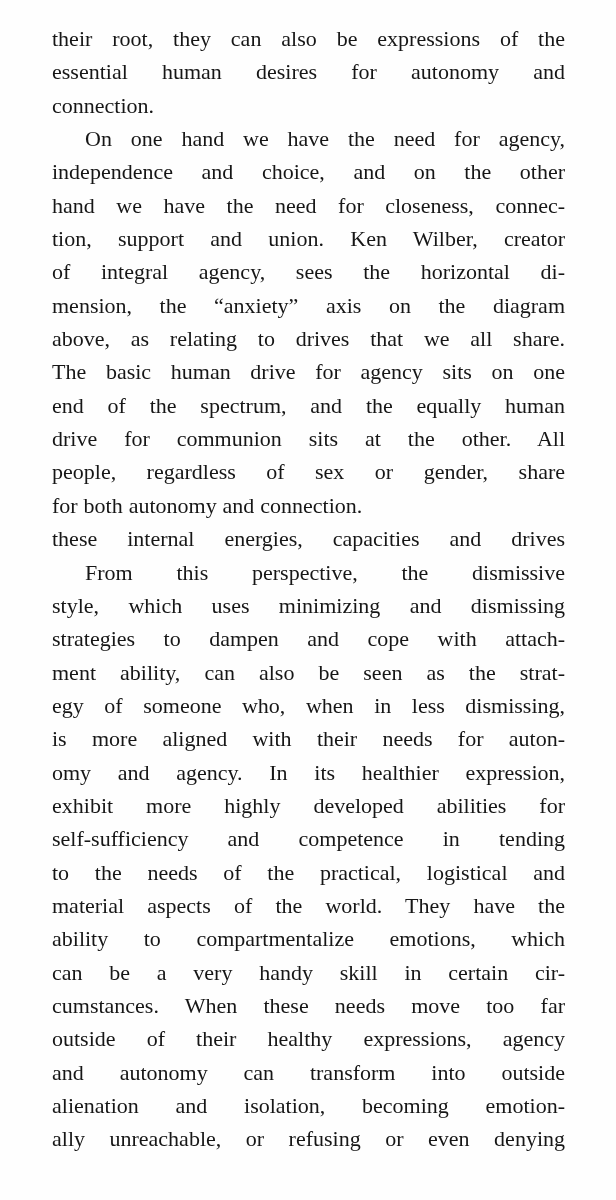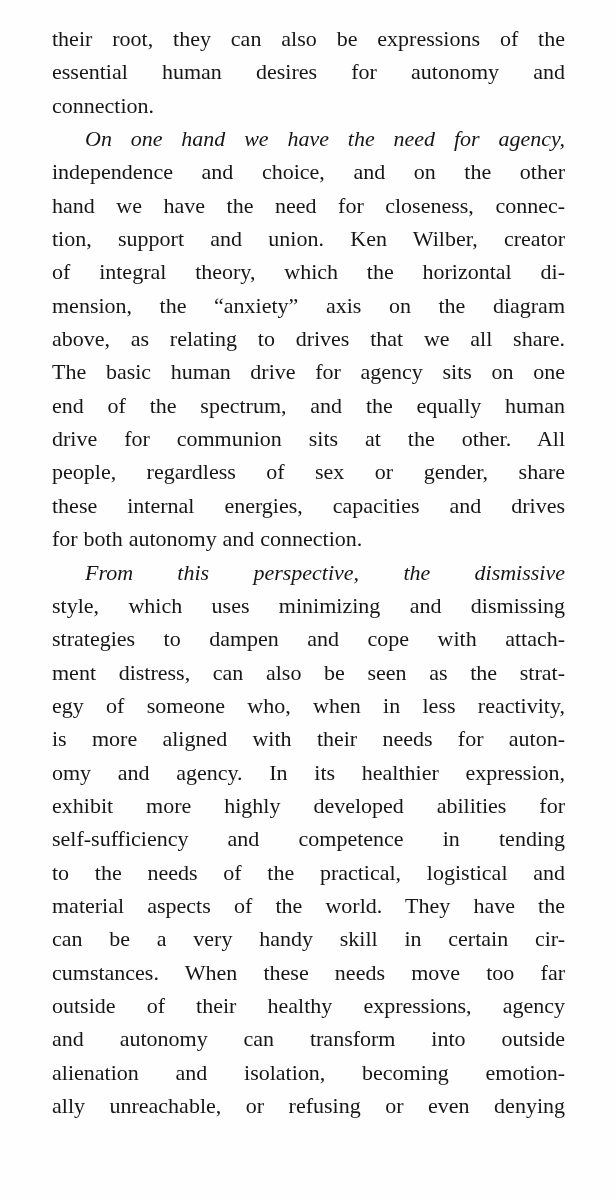--- a/index.html
+++ b/index.html
@@ -28,63 +28,63 @@
   .line {
     height: 33.35px;
     overflow: hidden;
     text-align: justify;
     
     text-align-last: justify;
     word-spacing: 0.02em;
   }
   .line.indent {
     text-indent: 33px;
-    font-style: italic;
   }
   .line.para-end {
     text-align-last: left;
   }
 </style>
 </head>
 <body>
 
 <div class="page" style="background: rgb(254, 254, 254); color: rgb(22, 22, 22);">
   <div>
       <div class="paragraph">
         <div class="line">their root, they can also be expressions of the</div>
         <div class="line">essential human desires for autonomy and</div>
         <div class="line para-end">connection.</div>
       </div>
       <div class="paragraph">
         <div class="line indent">On one hand we have the need for agency,</div>
         <div class="line">independence and choice, and on the other</div>
         <div class="line">hand we have the need for closeness, connec-</div>
         <div class="line">tion, support and union. Ken Wilber, creator</div>
-        <div class="line">of integral theory, which the horizontal di-</div>
+        <div class="line">of integral agency, sees the horizontal di-</div>
         <div class="line">mension, the “anxiety” axis on the diagram</div>
         <div class="line">above, as relating to drives that we all share.</div>
         <div class="line">The basic human drive for agency sits on one</div>
         <div class="line">end of the spectrum, and the equally human</div>
         <div class="line">drive for communion sits at the other. All</div>
         <div class="line">people, regardless of sex or gender, share</div>
+        <div class="line para-end">for both autonomy and connection.</div>
         <div class="line">these internal energies, capacities and drives</div>
-        <div class="line para-end">for both autonomy and connection.</div>
       </div>
       <div class="paragraph">
         <div class="line indent">From this perspective, the dismissive</div>
         <div class="line">style, which uses minimizing and dismissing</div>
         <div class="line">strategies to dampen and cope with attach-</div>
-        <div class="line">ment distress, can also be seen as the strat-</div>
-        <div class="line">egy of someone who, when in less reactivity,</div>
+        <div class="line">ment ability, can also be seen as the strat-</div>
+        <div class="line">egy of someone who, when in less dismissing,</div>
         <div class="line">is more aligned with their needs for auton-</div>
         <div class="line">omy and agency. In its healthier expression,</div>
         <div class="line">exhibit more highly developed abilities for</div>
         <div class="line">self-sufficiency and competence in tending</div>
         <div class="line">to the needs of the practical, logistical and</div>
         <div class="line">material aspects of the world. They have the</div>
+        <div class="line">ability to compartmentalize emotions, which</div>
         <div class="line">can be a very handy skill in certain cir-</div>
         <div class="line">cumstances. When these needs move too far</div>
         <div class="line">outside of their healthy expressions, agency</div>
         <div class="line">and autonomy can transform into outside</div>
         <div class="line">alienation and isolation, becoming emotion-</div>
         <div class="line">ally unreachable, or refusing or even denying</div>
       </div>
     </div>
 </div>
 

